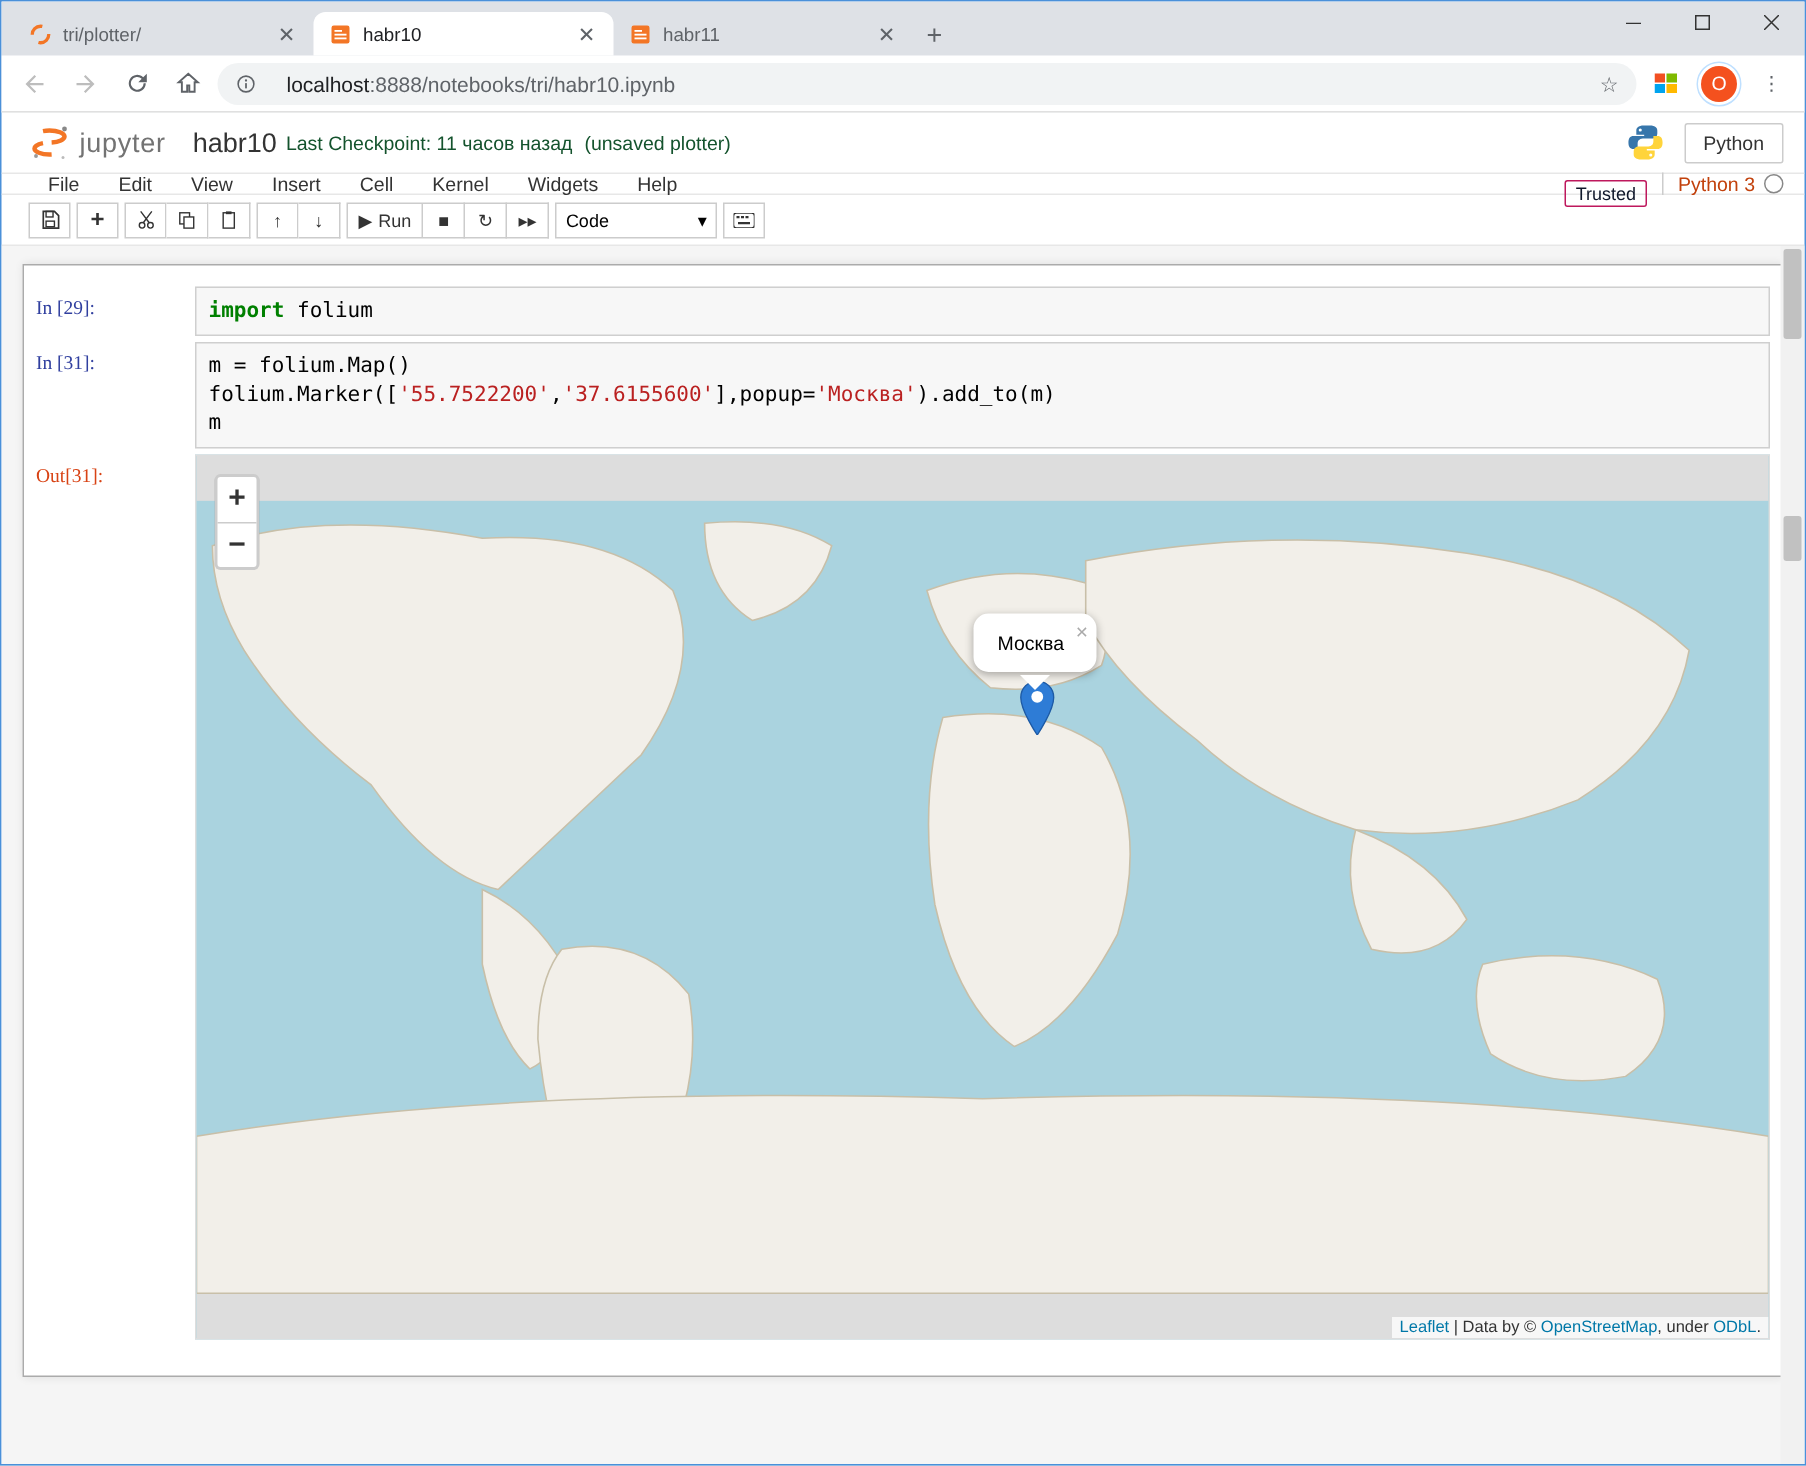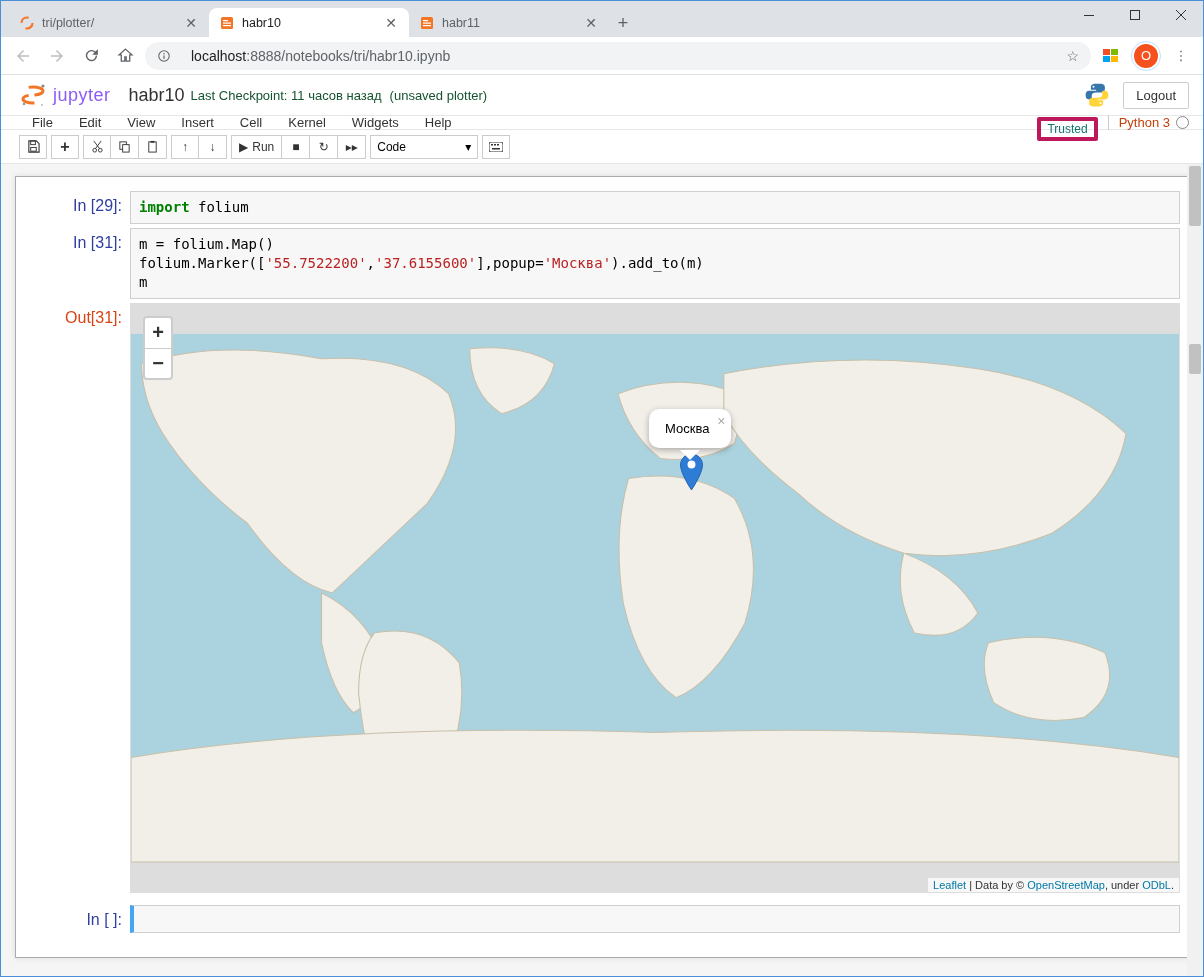--- a/index.html
+++ b/index.html
@@ -35,41 +35,41 @@
 .jp-logo { display:flex; align-items:center; gap:6px; }
 .jp-title { margin-left: 18px; font-size: 18px; color: #333; }
 .jp-checkpoint { margin-left: 6px; font-size: 13px; color: #14532d; }
 .jp-spacer { flex: 1; }
 .python-icon { width: 28px; height: 28px; margin-right: 12px; }
 .logout-btn { border: 1px solid #ccc; background: #fff; padding: 5px 12px; border-radius: 2px; font-size: 13px; color: #333; }
 
 .jp-menubar { display: flex; align-items: center; border-top: 1px solid #e7e7e7; border-bottom: 1px solid #e7e7e7; padding: 0 14px 0 18px; height: 15px; font-size: 13px; color: #333; }
 .jp-menubar .menu { padding: 0 13px; height: 100%; display:flex; align-items:center; }
 .jp-menubar .right { margin-left: auto; display:flex; align-items:center; gap: 10px; color:#777; }
-.trusted { border:4px solid #be185d; padding: 1px 6px; font-size:12px; color:#0f766e; border-radius:2px;margin-top:12px; }
+.trusted { border:1px solid #be185d; padding: 1px 6px; font-size:12px; color:#0f172a; border-radius:2px;margin-top:12px; }
 .kernel-name { color:#c2410c; border-left: 1px solid #ccc; padding-left: 10px; display:flex; align-items:center; gap:6px; }
 .kernel-ind { width:13px; height:13px; border:1.5px solid #888; border-radius:50%; }
 
 .jp-toolbar { display:flex; align-items:center; padding: 4px 18px; border-bottom: 1px solid #e7e7e7; gap: 4px; height: 34px; }
 .tb-group { display:flex; }
 .tb-btn { border:1px solid #ccc; background:#fff; width: 28px; height: 24px; display:flex; align-items:center; justify-content:center; font-size:12px; color:#333; }
 .tb-group .tb-btn + .tb-btn { border-left: none; }
 .tb-btn.run { width: auto; padding: 0 7px; gap:4px; }
 .cell-type { border:1px solid #ccc; height:24px; width: 108px; font-size:12px; padding: 0 6px; background:#fff; display:flex; align-items:center; justify-content:space-between; }
 
 
 .nb-container { background: #f5f5f5; padding: 12px 0 0 0; height: 824px; position: relative; }
 .nb-inner { background: #fff; margin: 0 14px; border: 1px solid #ababab; box-shadow: 0 0 6px rgba(0,0,0,0.1); padding: 10px 6px 20px 6px; }
 .nb-scroll { position: absolute; right: 0; top: 0; width: 16px; height: 100%; background:#f1f1f1; }
 .nb-scroll-thumb { position:absolute; right:2px; top: 2px; width:12px; height: 60px; background:#c1c1c1; border-radius:2px; }
 .nb-scroll-thumb2 { position:absolute; right:2px; top: 180px; width:12px; height: 30px; background:#c1c1c1; border-radius:2px; }
 
 .cell { display:flex; margin: 4px 2px; }
 .cell.active .input-area { border-left: 4px solid #42a5f5; }
-.prompt { width: 106px; text-align: right; padding: 6px 8px 0 0; font-family: Liberation Sans, sans-serif; font-size: 16px; }
+.prompt { width: 106px; padding: 6px 8px 0 0; font-family: Liberation Serif, serif; font-size: 13px; }
 .prompt.in { color: #303f9f; }
 .prompt.out { color: #d84315; }
 .input-area { flex:1; border: 1px solid #cfcfcf; background: #f7f7f7; padding: 6px 8px; font-family: "Consolas", monospace; font-size: 14px; line-height: 1.35; white-space: pre; overflow-x: auto; }
 .input-area.empty { min-height: 28px; border-left: 4px solid #66bb6a; border-top-color:#cfcfcf; }
 .kw-green { color: #008000; font-weight: bold; }
 .str-red { color: #ba2121; }
 
 .output-area { flex:1; }
 .map-wrap { position: relative; width: 100%; height: 590px; background: #aad3df; overflow:hidden; border: 1px solid #ddd; }
 .map-grey { position:absolute; left:0; right:0; background:#ddd; }
@@ -192,35 +192,35 @@
 <div class="jupyter-wrap">
   <div class="jp-header">
     <div class="jp-logo">
       <svg width="28" height="28" viewBox="0 0 28 28">
           <ellipse cx="14" cy="10" rx="10" ry="4" fill="none" stroke="#f37626" stroke-width="3" stroke-dasharray="20 20" stroke-dashoffset="10"></ellipse>
           <ellipse cx="14" cy="18" rx="10" ry="4" fill="none" stroke="#f37626" stroke-width="3" stroke-dasharray="20 20" stroke-dashoffset="30"></ellipse>
           <circle cx="24" cy="5" r="1.6" fill="#888"></circle>
           <circle cx="5" cy="23" r="1.3" fill="#999"></circle>
           <circle cx="23" cy="24" r="1" fill="#bbb"></circle>
         </svg>
-      <span style="font-size:18px; color:#8b5cf6; letter-spacing:0.5px">jupyter</span>
+      <span style="font-size:18px; color:#737373; letter-spacing:0.5px">jupyter</span>
     </div>
     <span class="jp-title">habr10</span>
     <span class="jp-checkpoint">Last Checkpoint: 11 часов назад</span>
     <span class="jp-checkpoint" style="margin-left:8px">(unsaved plotter)</span>
     <span class="jp-spacer"></span>
     <span class="python-icon">
         <svg width="28" height="28" viewBox="0 0 32 32">
           <path d="M15 3c-5 0-6 2-6 4v3h6v1H7c-3 0-4 2-4 5s1 5 4 5h3v-4c0-3 2-4 5-4h6c2 0 4-1 4-4V7c0-2-1-4-6-4z" fill="#3776ab"></path>
           <path d="M17 29c5 0 6-2 6-4v-3h-6v-1h8c3 0 4-2 4-5s-1-5-4-5h-3v4c0 3-2 4-5 4h-6c-2 0-4 1-4 4v2c0 2 1 4 6 4z" fill="#ffd43b"></path>
           <circle cx="12" cy="6.5" r="1.2" fill="#fff"></circle>
           <circle cx="20" cy="25.5" r="1.2" fill="#fff"></circle>
         </svg>
       </span>
-    <button class="logout-btn">Logout</button>
+    <button class="logout-btn">Python</button>
   </div>
 
   <div class="jp-menubar">
     <div class="menu">File</div>
     <div class="menu">Edit</div>
     <div class="menu">View</div>
     <div class="menu">Insert</div>
     <div class="menu">Cell</div>
     <div class="menu">Kernel</div>
     <div class="menu">Widgets</div>
@@ -356,20 +356,16 @@
                   <circle cx="12.5" cy="12" r="4.5" fill="#fff"></circle>
                 </svg>
             </div>
             <div class="attrib">
               <a>Leaflet</a><span> | Data by © </span><a>OpenStreetMap</a><span>, under </span><a>ODbL</a><span>.</span>
             </div>
           </div>
         </div>
       </div>
 
-      <div class="cell active" style="margin-top:12px">
-        <div class="prompt in">In [ ]:</div>
-        <div class="input-area empty"></div>
-      </div>
 
     </div>
   </div>
 </div>
 
 </body></html>

